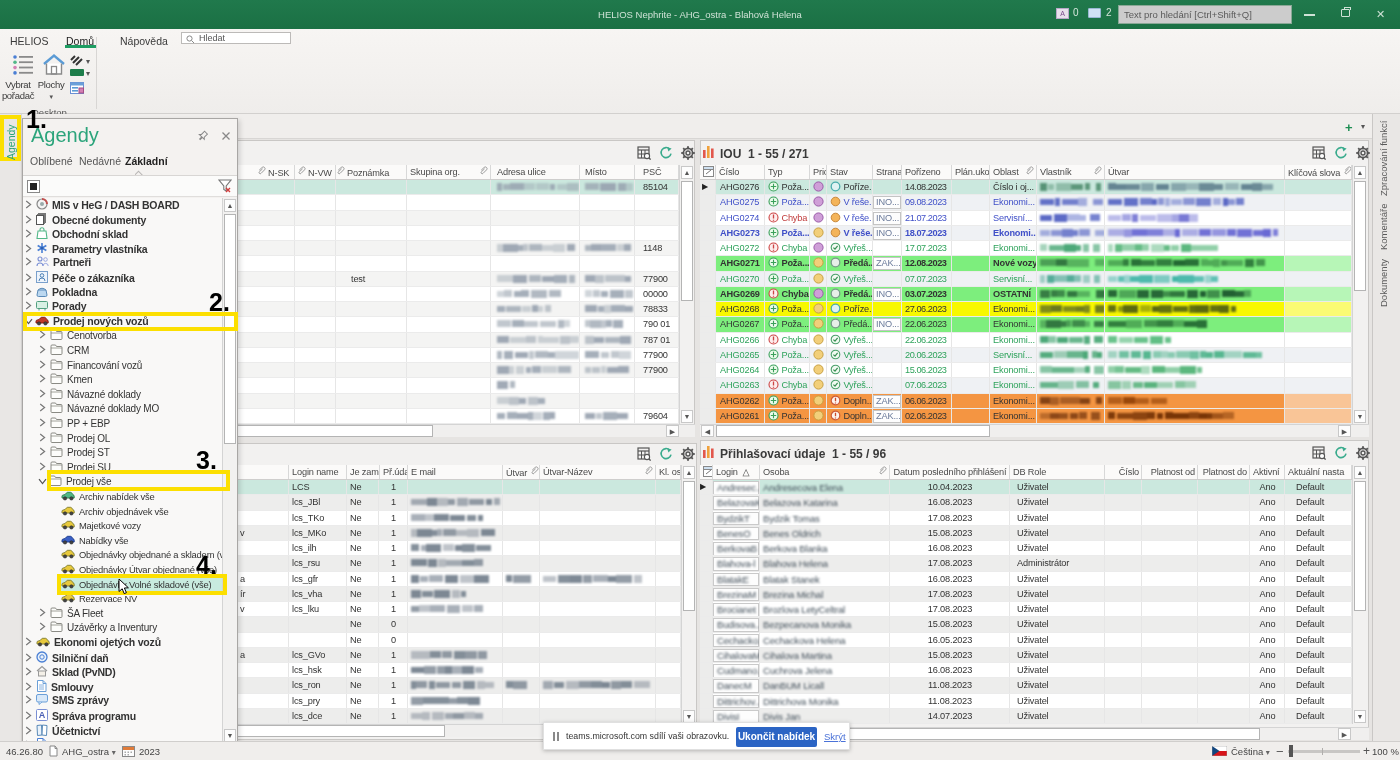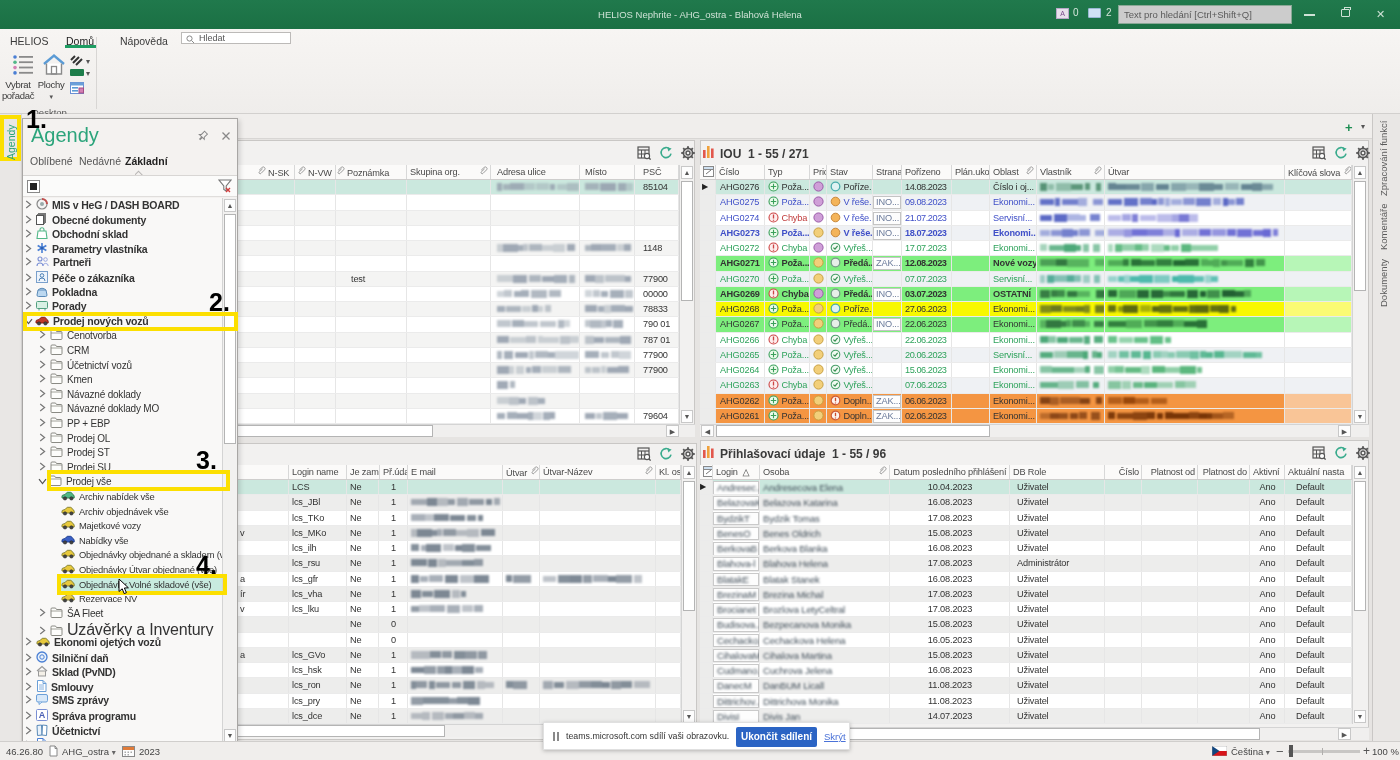--- a/index.html
+++ b/index.html
@@ -1489,21 +1489,21 @@
             <path d="M1.2 1 L5.6 4.5 L1.2 8" fill="none" stroke="#777" stroke-width="1.2"></path>
           </svg></span><span style="display:inline-block;margin-right:4px;vertical-align:-1px"><svg width="13" height="11" viewBox="0 0 13 11" style="">
             <path d="M1 2.5 L1 9.5 a1 1 0 0 0 1 1 L11 10.5 a1 1 0 0 0 1 -1 L12 3.5 a1 1 0 0 0 -1 -1 L6.5 2.5 L5.5 1 L2 1 a1 1 0 0 0 -1 1 Z" fill="#fdfdfb" stroke="#8a8a84" stroke-width="1"></path>
             <path d="M1 4 L12 4" stroke="#8a8a84" stroke-width="0.8"></path>
           </svg></span><span style="font-size:10px;letter-spacing:-0.2px;color:#333;font-weight:normal">CRM</span></div>
       <div class="abs" style="left:0;top:160.59999999999997px;width:214px;height:14.6px;white-space:nowrap;overflow:hidden"><span style="display:inline-block;width:16px"></span><span style="display:inline-block;width:11px"><svg width="7" height="9" viewBox="0 0 7 9" style="">
             <path d="M1.2 1 L5.6 4.5 L1.2 8" fill="none" stroke="#777" stroke-width="1.2"></path>
           </svg></span><span style="display:inline-block;margin-right:4px;vertical-align:-1px"><svg width="13" height="11" viewBox="0 0 13 11" style="">
             <path d="M1 2.5 L1 9.5 a1 1 0 0 0 1 1 L11 10.5 a1 1 0 0 0 1 -1 L12 3.5 a1 1 0 0 0 -1 -1 L6.5 2.5 L5.5 1 L2 1 a1 1 0 0 0 -1 1 Z" fill="#fdfdfb" stroke="#8a8a84" stroke-width="1"></path>
             <path d="M1 4 L12 4" stroke="#8a8a84" stroke-width="0.8"></path>
-          </svg></span><span style="font-size:10px;letter-spacing:-0.2px;color:#333;font-weight:normal">Účetnictví vozů</span></div>
+          </svg></span><span style="font-size:10px;letter-spacing:-0.2px;color:#333;font-weight:normal">Financování vozů</span></div>
       <div class="abs" style="left:0;top:175.19999999999996px;width:214px;height:14.6px;white-space:nowrap;overflow:hidden"><span style="display:inline-block;width:16px"></span><span style="display:inline-block;width:11px"><svg width="7" height="9" viewBox="0 0 7 9" style="">
             <path d="M1.2 1 L5.6 4.5 L1.2 8" fill="none" stroke="#777" stroke-width="1.2"></path>
           </svg></span><span style="display:inline-block;margin-right:4px;vertical-align:-1px"><svg width="13" height="11" viewBox="0 0 13 11" style="">
             <path d="M1 2.5 L1 9.5 a1 1 0 0 0 1 1 L11 10.5 a1 1 0 0 0 1 -1 L12 3.5 a1 1 0 0 0 -1 -1 L6.5 2.5 L5.5 1 L2 1 a1 1 0 0 0 -1 1 Z" fill="#fdfdfb" stroke="#8a8a84" stroke-width="1"></path>
             <path d="M1 4 L12 4" stroke="#8a8a84" stroke-width="0.8"></path>
           </svg></span><span style="font-size:10px;letter-spacing:-0.2px;color:#333;font-weight:normal">Kmen</span></div>
       <div class="abs" style="left:0;top:189.79999999999995px;width:214px;height:14.6px;white-space:nowrap;overflow:hidden"><span style="display:inline-block;width:16px"></span><span style="display:inline-block;width:11px"><svg width="7" height="9" viewBox="0 0 7 9" style="">
             <path d="M1.2 1 L5.6 4.5 L1.2 8" fill="none" stroke="#777" stroke-width="1.2"></path>
           </svg></span><span style="display:inline-block;margin-right:4px;vertical-align:-1px"><svg width="13" height="11" viewBox="0 0 13 11" style="">
             <path d="M1 2.5 L1 9.5 a1 1 0 0 0 1 1 L11 10.5 a1 1 0 0 0 1 -1 L12 3.5 a1 1 0 0 0 -1 -1 L6.5 2.5 L5.5 1 L2 1 a1 1 0 0 0 -1 1 Z" fill="#fdfdfb" stroke="#8a8a84" stroke-width="1"></path>
@@ -1589,21 +1589,21 @@
             <path d="M1.2 1 L5.6 4.5 L1.2 8" fill="none" stroke="#777" stroke-width="1.2"></path>
           </svg></span><span style="display:inline-block;margin-right:4px;vertical-align:-1px"><svg width="13" height="11" viewBox="0 0 13 11" style="">
             <path d="M1 2.5 L1 9.5 a1 1 0 0 0 1 1 L11 10.5 a1 1 0 0 0 1 -1 L12 3.5 a1 1 0 0 0 -1 -1 L6.5 2.5 L5.5 1 L2 1 a1 1 0 0 0 -1 1 Z" fill="#fdfdfb" stroke="#8a8a84" stroke-width="1"></path>
             <path d="M1 4 L12 4" stroke="#8a8a84" stroke-width="0.8"></path>
           </svg></span><span style="font-size:10px;letter-spacing:-0.2px;color:#333;font-weight:normal">ŠA Fleet</span></div>
       <div class="abs" style="left:0;top:423.4000000000002px;width:214px;height:14.6px;white-space:nowrap;overflow:hidden"><span style="display:inline-block;width:16px"></span><span style="display:inline-block;width:11px"><svg width="7" height="9" viewBox="0 0 7 9" style="">
             <path d="M1.2 1 L5.6 4.5 L1.2 8" fill="none" stroke="#777" stroke-width="1.2"></path>
           </svg></span><span style="display:inline-block;margin-right:4px;vertical-align:-1px"><svg width="13" height="11" viewBox="0 0 13 11" style="">
             <path d="M1 2.5 L1 9.5 a1 1 0 0 0 1 1 L11 10.5 a1 1 0 0 0 1 -1 L12 3.5 a1 1 0 0 0 -1 -1 L6.5 2.5 L5.5 1 L2 1 a1 1 0 0 0 -1 1 Z" fill="#fdfdfb" stroke="#8a8a84" stroke-width="1"></path>
             <path d="M1 4 L12 4" stroke="#8a8a84" stroke-width="0.8"></path>
-          </svg></span><span style="font-size:16px;letter-spacing:-0.2px;color:#333;font-weight:normal">Uzávěrky a Inventury</span></div>
+          </svg></span><span style="font-size:10px;letter-spacing:-0.2px;color:#333;font-weight:normal">Uzávěrky a Inventury</span></div>
       <div class="abs" style="left:0;top:438.0000000000002px;width:214px;height:14.6px;white-space:nowrap;overflow:hidden"><span style="display:inline-block;width:2px"></span><span style="display:inline-block;width:11px"><svg width="7" height="9" viewBox="0 0 7 9" style="">
             <path d="M1.2 1 L5.6 4.5 L1.2 8" fill="none" stroke="#777" stroke-width="1.2"></path>
           </svg></span><span style="display:inline-block;margin-right:4px;vertical-align:-1px"><svg width="14" height="10" viewBox="0 0 14 10" style="">
             <path d="M1 7 L1 5.2 Q1 4.2 2.2 4 L4 3.6 L5.6 1.8 Q6 1.3 6.8 1.3 L9.6 1.3 Q10.3 1.3 10.7 1.9 L12 3.8 Q13.2 4.1 13.2 5.2 L13.2 7 Z" fill="#e8c93c" stroke="#7a7a30" stroke-width="0.9"></path>
             <circle cx="4" cy="7.4" r="1.7" fill="#444" stroke="#222" stroke-width="0.5"></circle>
             <circle cx="10.4" cy="7.4" r="1.7" fill="#444" stroke="#222" stroke-width="0.5"></circle>
           </svg></span><span style="font-size:10.5px;letter-spacing:-0.2px;color:#333;font-weight:bold">Ekonomi ojetých vozů</span></div>
       <div class="abs" style="left:0;top:452.60000000000025px;width:214px;height:14.6px;white-space:nowrap;overflow:hidden"><span style="display:inline-block;width:2px"></span><span style="display:inline-block;width:11px"><svg width="7" height="9" viewBox="0 0 7 9" style="">
             <path d="M1.2 1 L5.6 4.5 L1.2 8" fill="none" stroke="#777" stroke-width="1.2"></path>
           </svg></span><span style="display:inline-block;margin-right:4px;vertical-align:-1px"><svg width="12" height="12" viewBox="0 0 12 12" style="">
@@ -1695,14 +1695,14 @@
 <div class="abs" style="left:1288px;top:8px;width:72px;height:3px;background:#c8c6c4"></div>
 <div class="abs" style="left:1289px;top:3px;width:4px;height:12px;background:#555"></div>
     <div class="abs" style="left:1322px;top:6px;width:1px;height:7px;background:#b0aeac"></div>
 <div class="abs" style="left:1363px;top:2px;font-size:12px;color:#555">+</div>
 <div class="abs" style="left:1372px;top:4px;font-size:9.5px;color:#444">100 %</div>
 </div>
 <div class="abs" style="left:543px;top:722px;width:307px;height:28px;background:#fff;border:1px solid #e0e0e0;box-shadow:0 1px 4px rgba(0,0,0,0.25);z-index:50">
 <div class="abs" style="left:9px;top:9px;width:2px;height:9px;background:#8a8a8a"></div>
 <div class="abs" style="left:13px;top:9px;width:2px;height:9px;background:#8a8a8a"></div>
 <div class="abs" style="left:22px;top:8px;font-size:8.8px;color:#333">teams.microsoft.com sdílí vaši obrazovku.</div>
-<div class="abs" style="left:192px;top:4px;width:81px;height:20px;background:#2b64c4;border-radius:2px;color:#fff;font-size:10px;font-weight:bold;text-align:center;line-height:20px">Ukončit sdílení</div>
+<div class="abs" style="left:192px;top:4px;width:81px;height:20px;background:#2b64c4;border-radius:2px;color:#fff;font-size:10px;font-weight:bold;text-align:center;line-height:20px">Ukončit nabídek</div>
 <div class="abs" style="left:280px;top:8px;font-size:9.5px;color:#4a72d8;text-decoration:underline">Skrýt</div>
 </div>
 </body></html>

